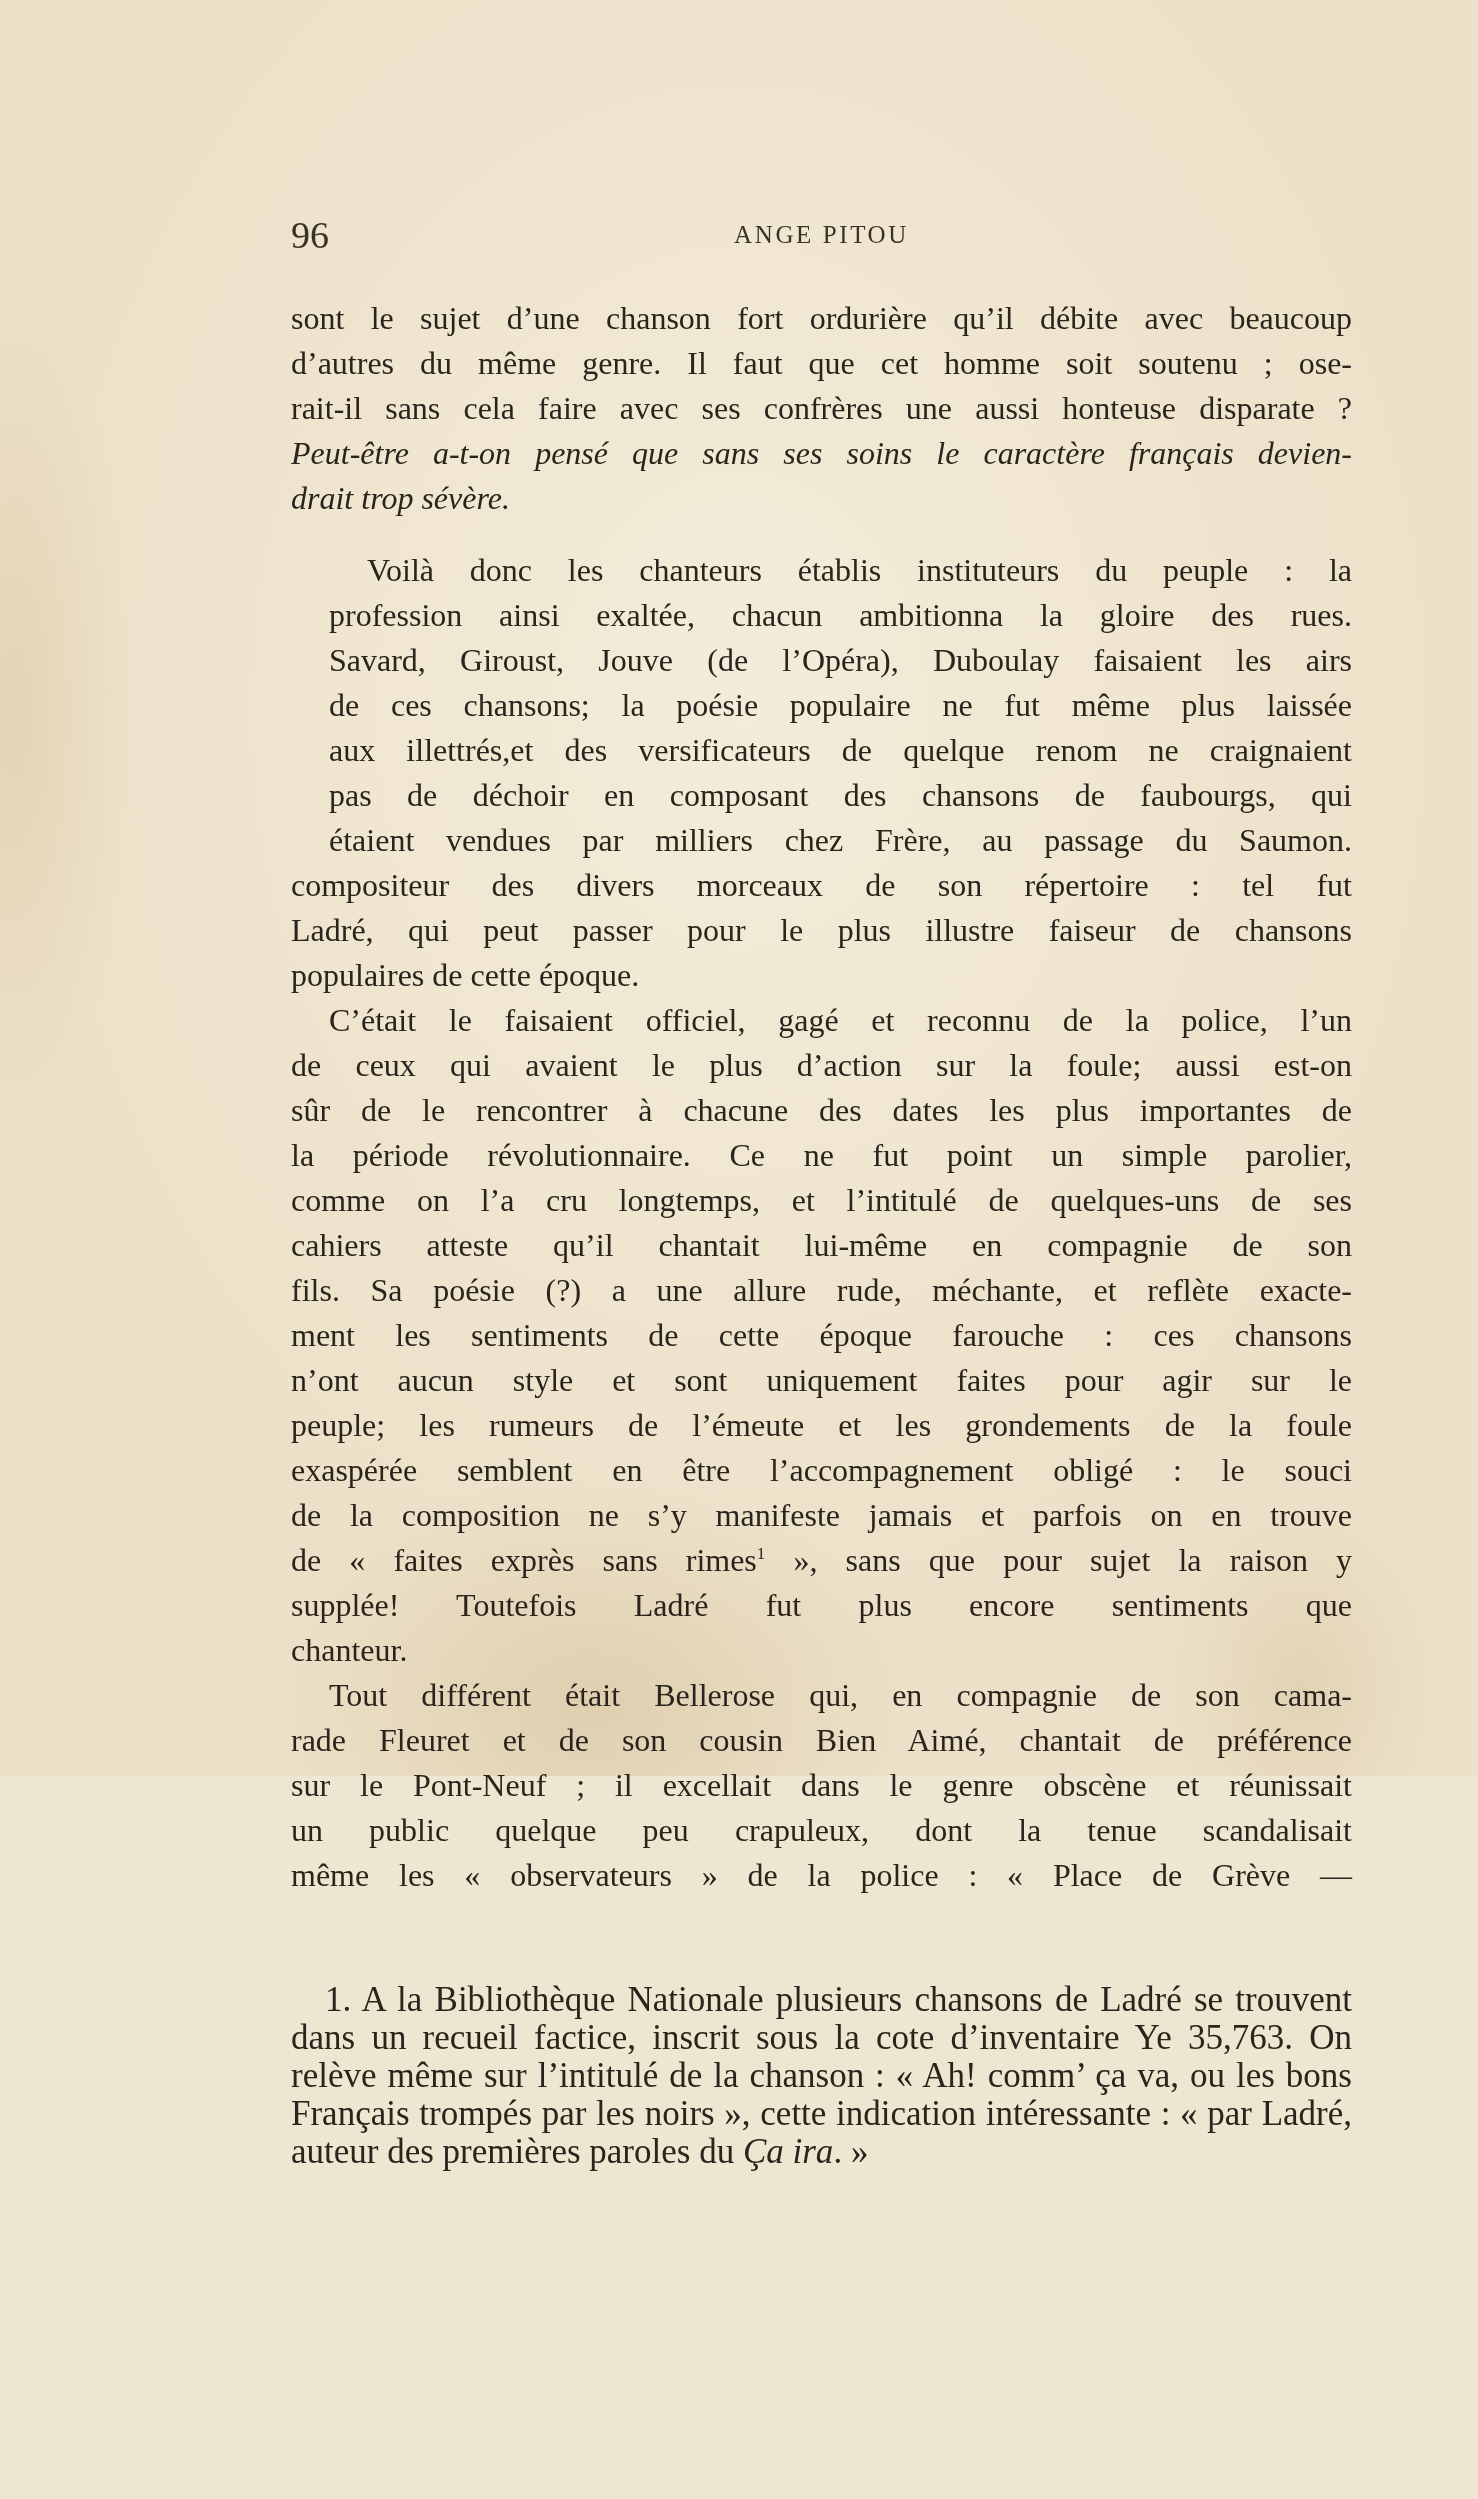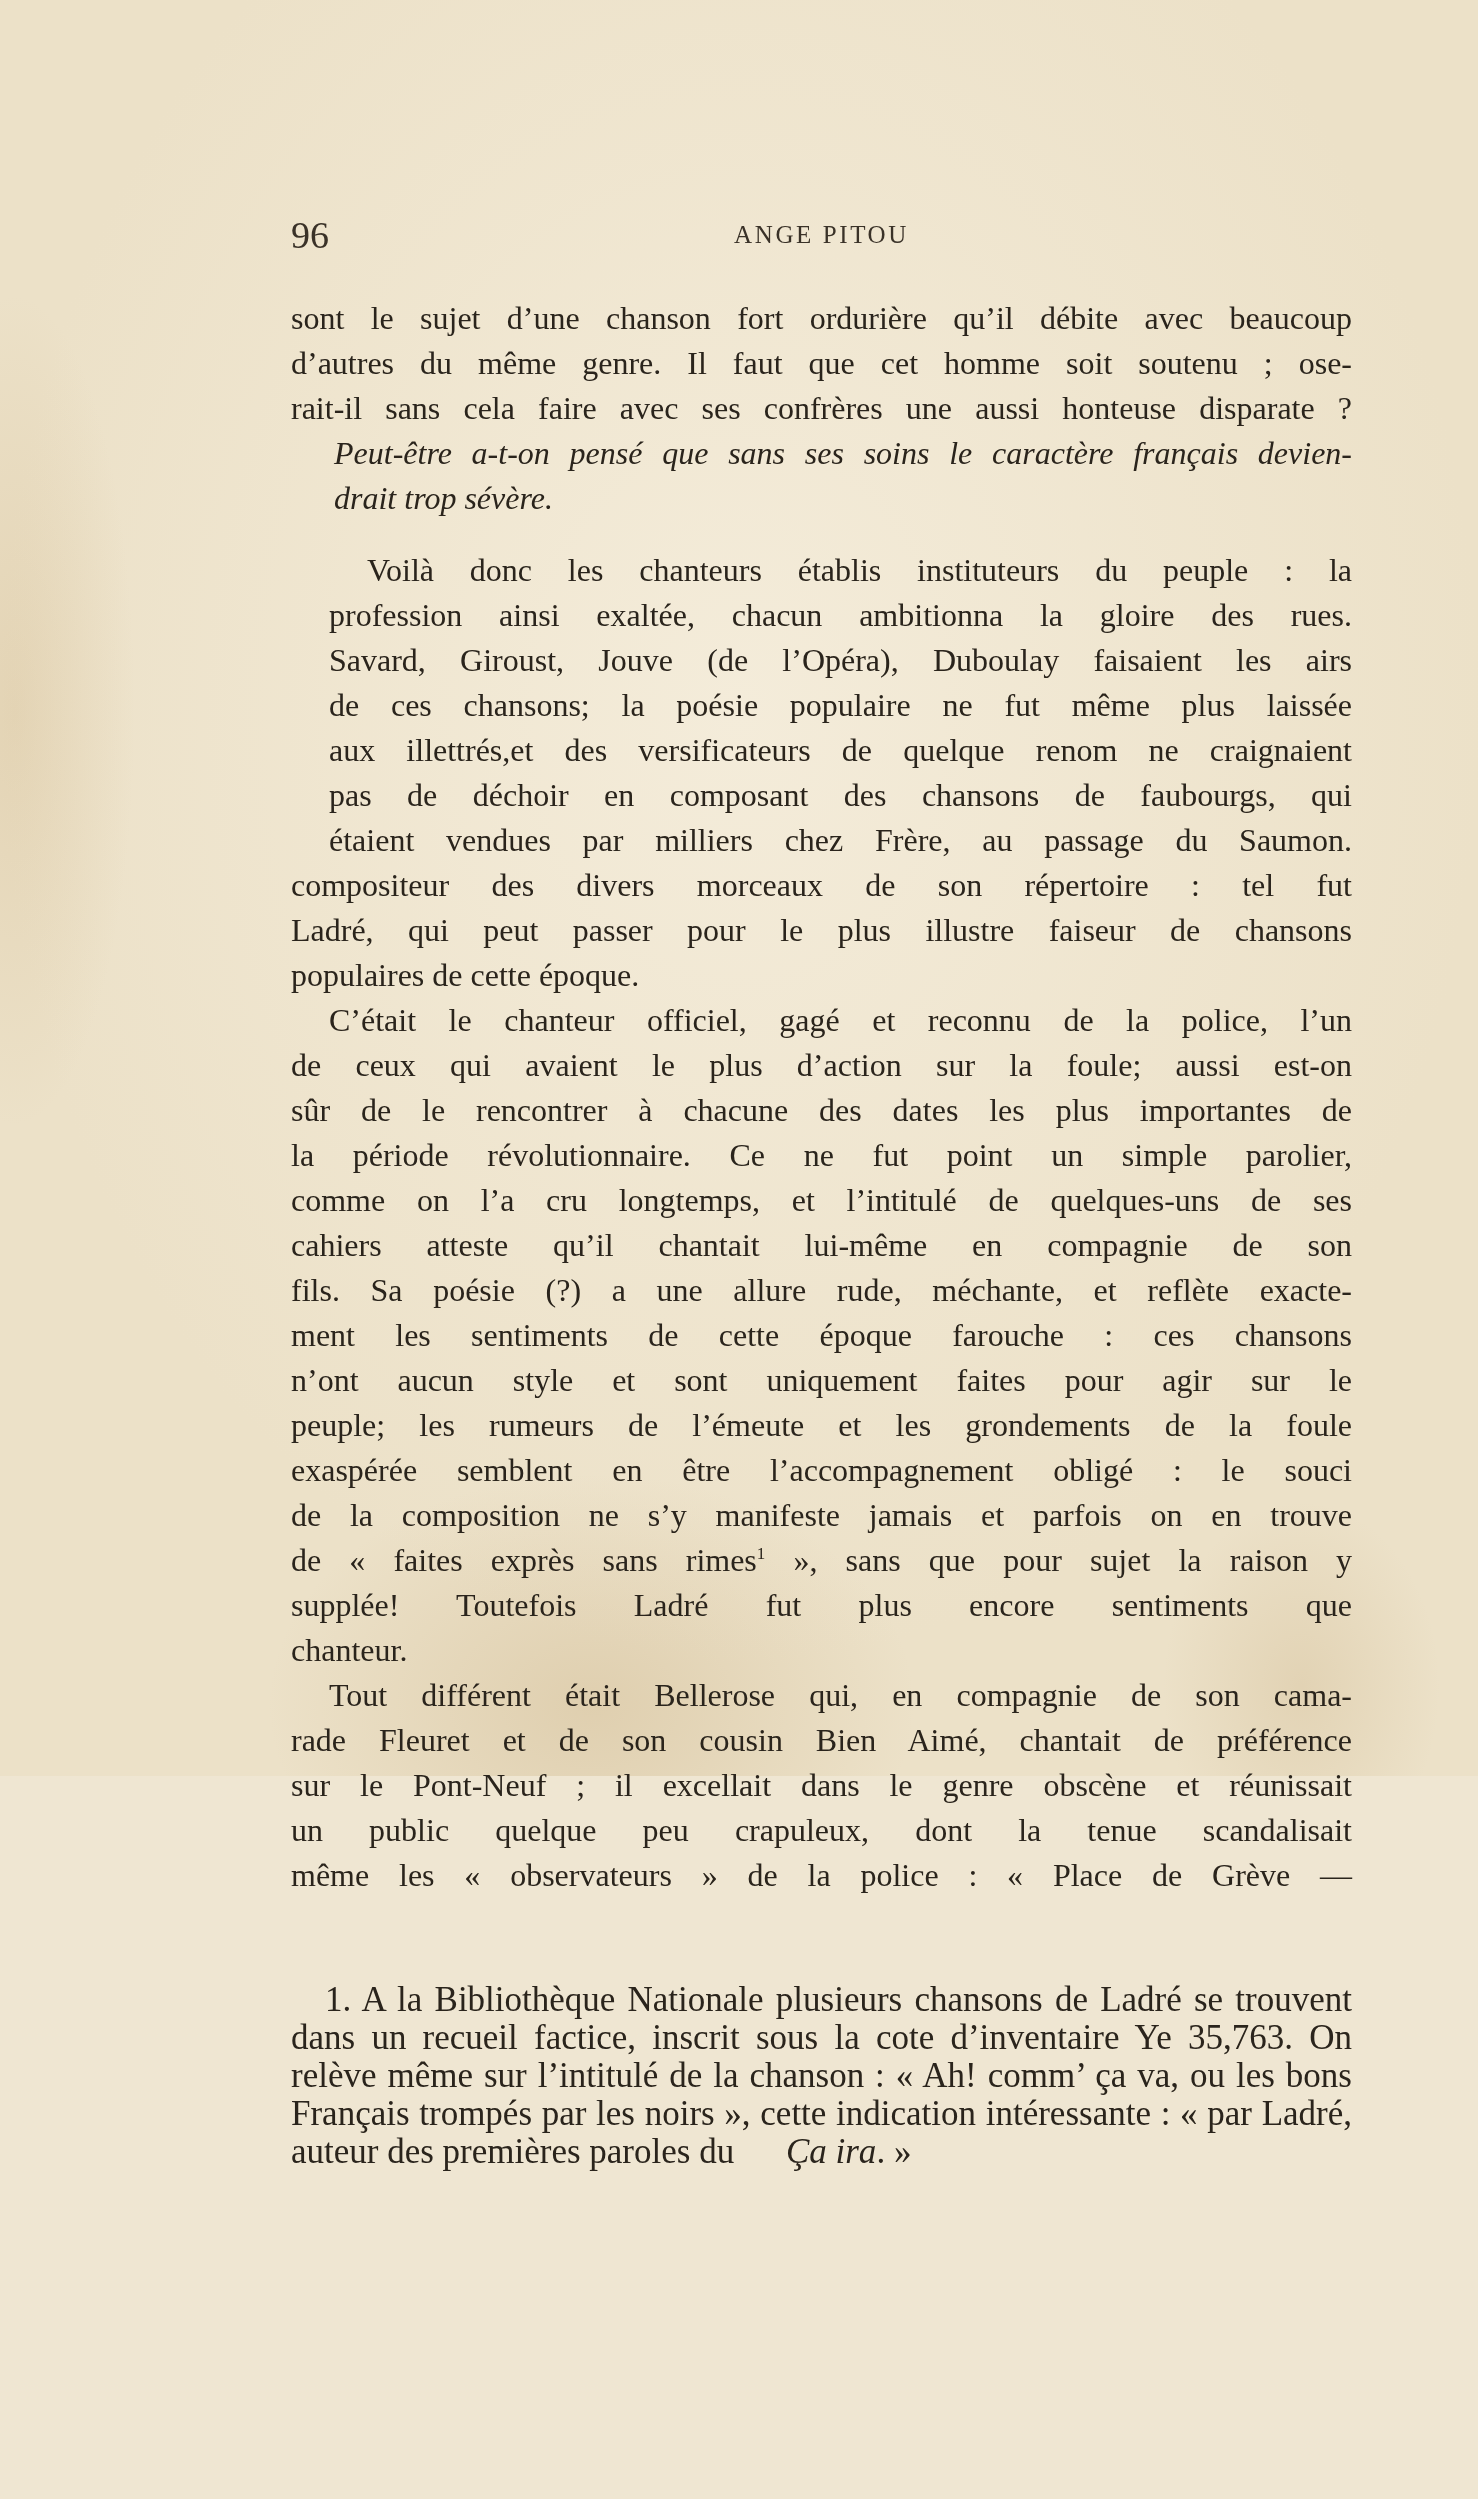--- a/index.html
+++ b/index.html
@@ -32,21 +32,21 @@
   .body-text {
     position: absolute; top: 296px; left: 291px; width: 1061px;
     font-size: 32px; line-height: 45px;
     text-align: justify;
   }
   .body-text p { margin: 0; }
   .body-text p.indent { text-indent: 38px; }
   .body-text p.gap-before { margin-top: 26.5px; }
   .line { display: block; text-align: justify; text-align-last: justify; white-space: nowrap; }
   .line.last { text-align-last: left; }
-  .it { font-style: italic; margin-left: 43px; }
+  .it { font-style: italic; }
   sup { font-size: 17px; vertical-align: 12px; line-height: 0; }
   .footnote {
     position: absolute; top: 1981px; left: 291px; width: 1061px;
     font-size: 35px; line-height: 38px;
   }
   .footnote .first { padding-left: 34px; }
 </style>
 </head>
 <body>
 
@@ -77,21 +77,21 @@
       <span class="line">étaient vendues par milliers chez Frère, au passage du Saumon.</span>
     </p>
 
     <p>
       <span class="line">compositeur des divers morceaux de son répertoire : tel fut</span>
       <span class="line">Ladré, qui peut passer pour le plus illustre faiseur de chansons</span>
       <span class="line last">populaires de cette époque.</span>
     </p>
 
     <p>
-      <span class="line" style="padding-left:38px">C’était le chanteur officiel, gagé et reconnu de la police, l’un</span>
+      <span class="line" style="padding-left:38px">C’était le faisaient officiel, gagé et reconnu de la police, l’un</span>
       <span class="line">de ceux qui avaient le plus d’action sur la foule; aussi est-on</span>
       <span class="line">sûr de le rencontrer à chacune des dates les plus importantes de</span>
       <span class="line">la période révolutionnaire. Ce ne fut point un simple parolier,</span>
       <span class="line">comme on l’a cru longtemps, et l’intitulé de quelques-uns de ses</span>
       <span class="line">cahiers atteste qu’il chantait lui-même en compagnie de son</span>
       <span class="line">fils. Sa poésie (?) a une allure rude, méchante, et reflète exacte-</span>
       <span class="line">ment les sentiments de cette époque farouche : ces chansons</span>
       <span class="line">n’ont aucun style et sont uniquement faites pour agir sur le</span>
       <span class="line">peuple; les rumeurs de l’émeute et les grondements de la foule</span>
       <span class="line">exaspérée semblent en être l’accompagnement obligé : le souci</span>

